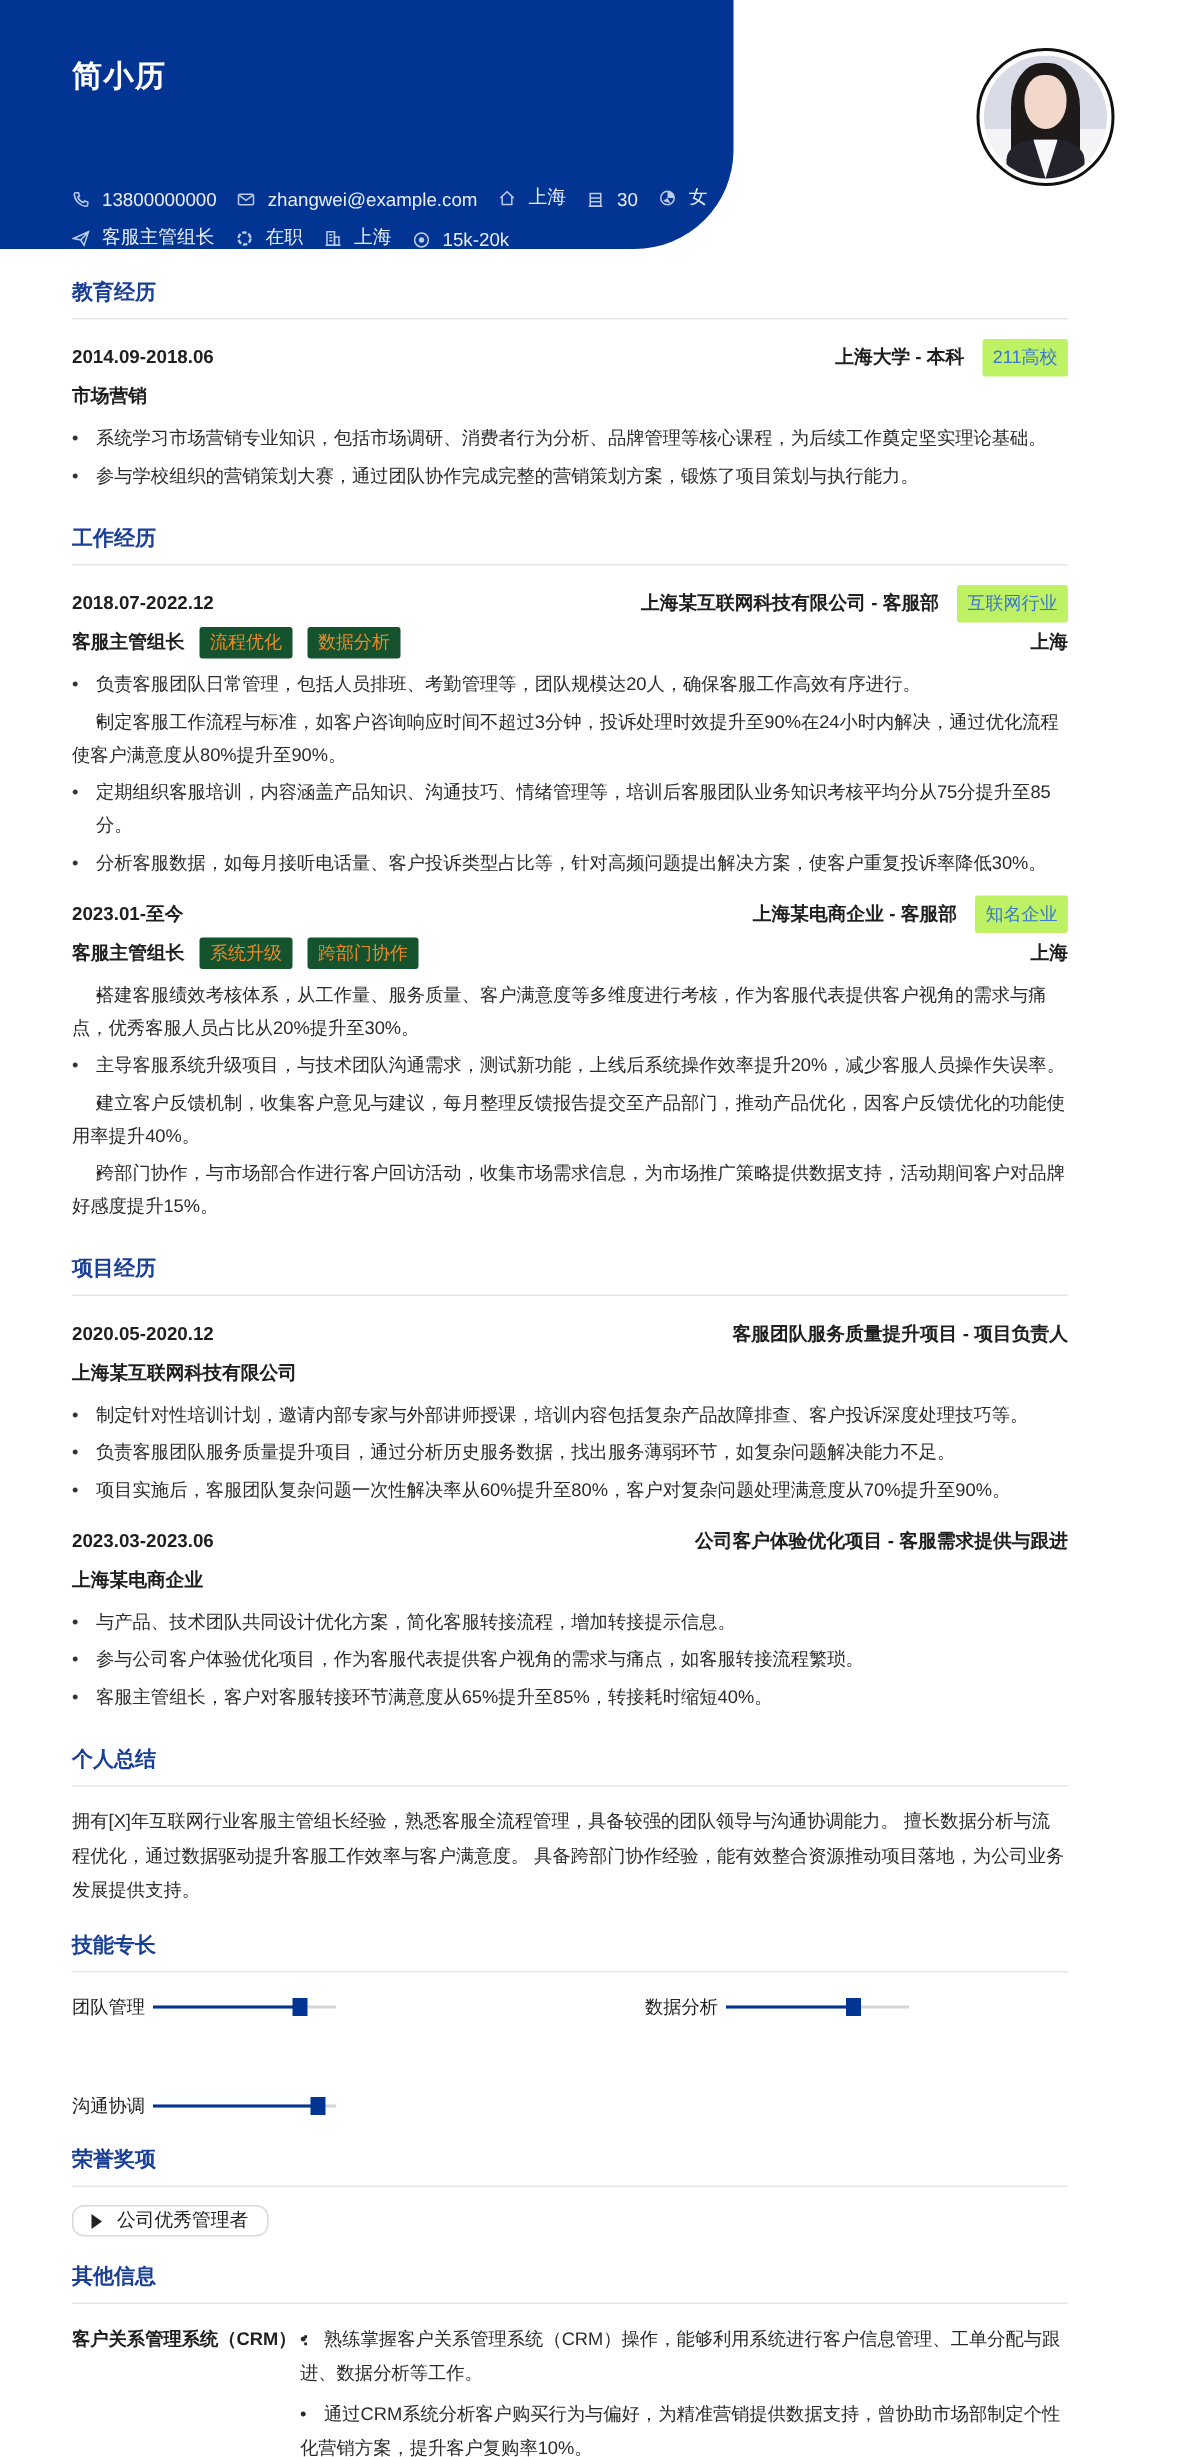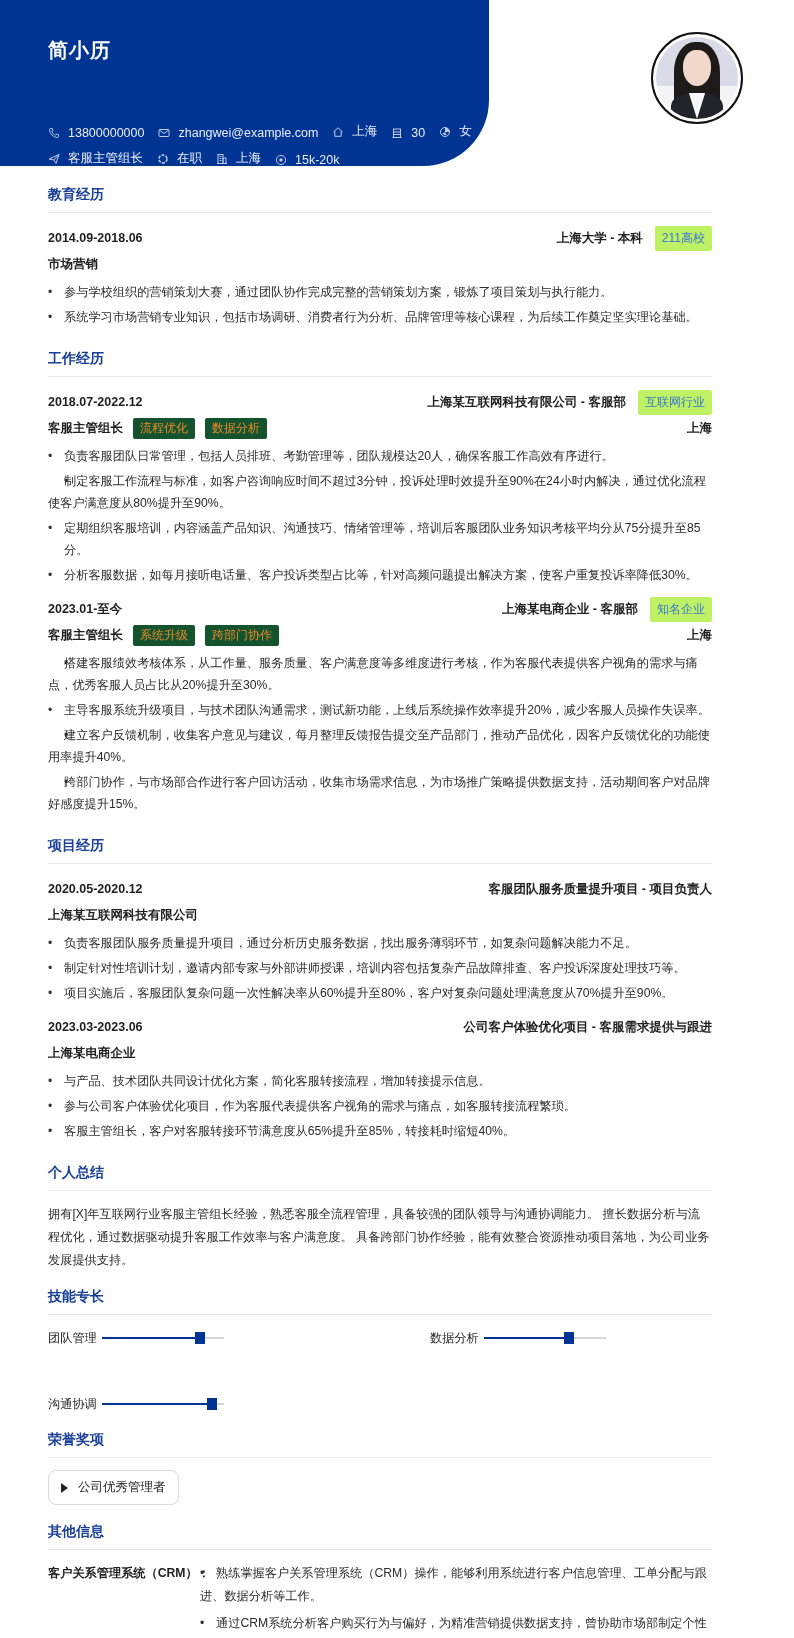--- a/index.html
+++ b/index.html
@@ -39,21 +39,21 @@
 
   .summary { font-size: 12.2px; line-height: 23px; color: #2b2b2b; }
 
   .skills { display: grid; grid-template-columns: 338px 326px; row-gap: 12px; gap: 44px; }
   .skill { display: flex; align-items: center; height: 22px; }
   .skill .label { font-size: 12.2px; width: 54px; color: #1f1f1f; }
   .skill .track { position: relative; width: 122px; height: 2px; background: #d6d6d6; }
   .skill .fill { position: absolute; left: 0; top: 0; height: 2px; background: #023593; }
   .skill .thumb { position: absolute; top: -5px; width: 10px; height: 12px; background: #023593; margin-left: -5px; }
 
-  .honor { display: inline-flex; align-items: center; border: 1px solid #d9d9d9; border-radius: 8px; padding: 7px 12px 7px 12px; font-size: 12.5px; height: 35px; }
+  .honor { display: inline-flex; align-items: center; border: 1px solid #d9d9d9; border-radius: 8px; padding: 7px 12px 7px 12px; font-size: 12.5px; height: 21px; }
   .honor .tri { width: 0; height: 0; border-left: 7px solid #222; border-top: 5px solid transparent; border-bottom: 5px solid transparent; margin-right: 10px; }
 
   .other { display: flex; }
   .other .label { font-weight: bold; font-size: 12.2px; white-space: nowrap; width: 152px; line-height: 23px; }
   .other ul { flex: 1; list-style: none; }
   .other li { position: relative; padding-left: 0; text-indent: 16px; font-size: 12.2px; line-height: 23px; color: #2b2b2b; margin-bottom: 4px; }
   .other li::before { content: "•"; position: absolute; left: 0; top: 0; text-indent: 0; }
 </style>
 </head>
 <body>
@@ -165,22 +165,22 @@
         <div class="left">2014.09-2018.06</div>
         <div class="right">
           <span>上海大学 - 本科</span>
           <span class="tag-blue">211高校</span>
         </div>
       </div>
       <div class="row">
           <div class="left">市场营销</div>
         </div>
       <ul class="bullets">
+        <li>系统学习市场营销专业知识，包括市场调研、消费者行为分析、品牌管理等核心课程，为后续工作奠定坚实理论基础。</li>
         <li>参与学校组织的营销策划大赛，通过团队协作完成完整的营销策划方案，锻炼了项目策划与执行能力。</li>
-        <li>系统学习市场营销专业知识，包括市场调研、消费者行为分析、品牌管理等核心课程，为后续工作奠定坚实理论基础。</li>
       </ul>
     </div>
   </div>
 
   <div class="section">
     <div class="section-title">工作经历</div>
 
     <div class="block">
       <div class="row">
         <div class="left">2018.07-2022.12</div>
@@ -235,22 +235,22 @@
 
     <div class="block">
       <div class="row">
         <div class="left">2020.05-2020.12</div>
         <div class="right">客服团队服务质量提升项目 - 项目负责人</div>
       </div>
       <div class="row">
           <div class="left">上海某互联网科技有限公司</div>
         </div>
       <ul class="bullets">
+        <li>制定针对性培训计划，邀请内部专家与外部讲师授课，培训内容包括复杂产品故障排查、客户投诉深度处理技巧等。</li>
         <li>负责客服团队服务质量提升项目，通过分析历史服务数据，找出服务薄弱环节，如复杂问题解决能力不足。</li>
-        <li>制定针对性培训计划，邀请内部专家与外部讲师授课，培训内容包括复杂产品故障排查、客户投诉深度处理技巧等。</li>
         <li>项目实施后，客服团队复杂问题一次性解决率从60%提升至80%，客户对复杂问题处理满意度从70%提升至90%。</li>
       </ul>
     </div>
 
     <div class="block">
       <div class="row">
         <div class="left">2023.03-2023.06</div>
         <div class="right">公司客户体验优化项目 - 客服需求提供与跟进</div>
       </div>
       <div class="row">

